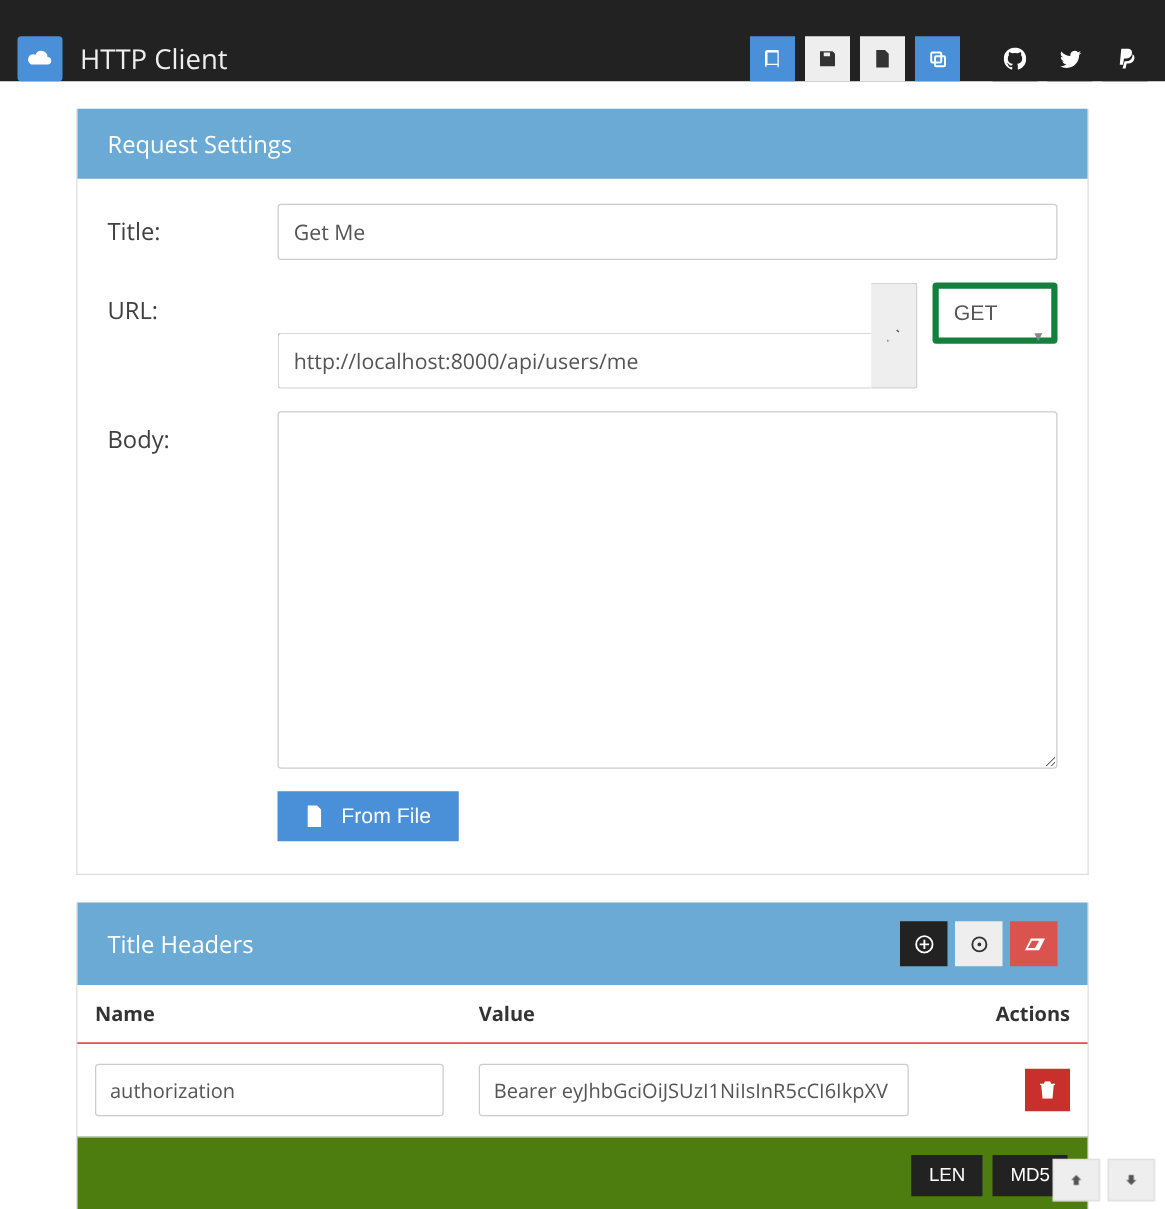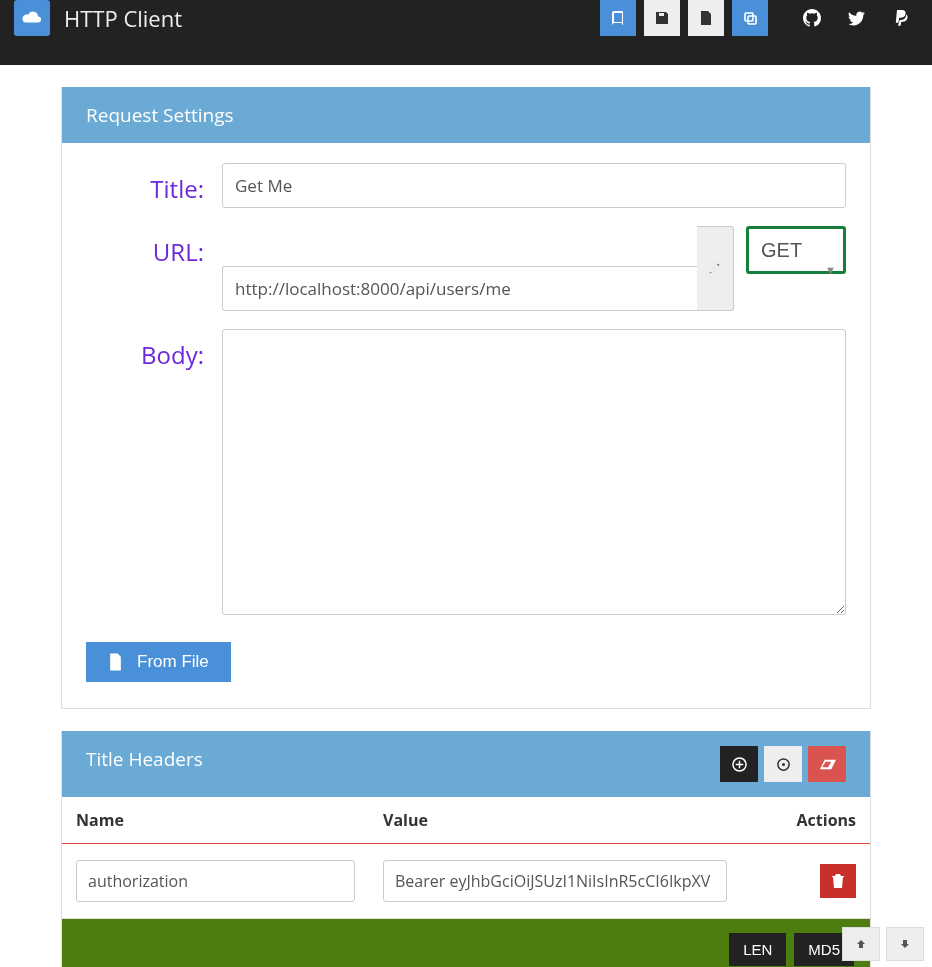--- a/index.html
+++ b/index.html
@@ -6,21 +6,21 @@
 body {
   font-family: "Open Sans", "Helvetica Neue", Arial, sans-serif;
   background: #ffffff;
   color: #333;
   font-size: 15px;
 }
 .navbar {
   background: #222222;
   height: 65px;
   display: flex;
-  align-items: flex-start;
+  align-items: flex-end;
   padding: 0 14px;
 }
 .nav-brand {
   display: flex;
   align-items: center;
   gap: 14px;
 }
 .nav-logo {
   width: 36px;
   height: 36px;
@@ -64,21 +64,21 @@
   border-top: none;
   margin-bottom: 22px;
 }
 .panel-heading {
   background: #6aaad4;
   color: #fff;
   padding: 15px 24px;
   font-size: 19px;
   font-weight: 400;
   display: flex;
-  align-items: flex-start;
+  align-items: center;
   justify-content: space-between;
 }
 .panel-heading-actions { display: flex; gap: 6px; }
 .hdr-btn {
   width: 38px; height: 36px;
   border: none;
   display: flex; align-items: center; justify-content: center;
   cursor: pointer;
   font-size: 15px;
 }
@@ -88,25 +88,25 @@
 
 .panel-body { padding: 20px 24px 26px; }
 
 .form-row {
   display: flex;
   margin-bottom: 18px;
   align-items: flex-start;
 }
 .form-label {
   width: 136px;
-  text-align: right;
+  text-align: left;
   padding-right: 18px;
   padding-top: 9px;
-  font-size: 24px;
-  color: #6d28d9;
+  font-size: 19px;
+  color: #404040;
 }
 .form-control-wrap { flex: 1; display:flex; gap:12px; }
 .form-control {
   width: 100%;
   border: 1px solid #ccc;
   border-radius: 3px;
   padding: 10px 12px;
   font-size: 17px;
   color: #555;
   font-family: inherit;
@@ -122,24 +122,24 @@
   width: 40px;
   display: flex; align-items: center; justify-content: center;
   cursor: pointer;
   font-size: 14px;
   color: #555;
   border-top-right-radius: 3px;
   border-bottom-right-radius: 3px;
 }
 .method-select {
   width: 100px;
-  border: 3px solid #15803d;
+  border: 5px solid #15803d;
   border-radius: 3px;
   padding: 10px 28px 10px 12px;
-  font-size: 20px;
+  font-size: 17px;
   color: #555;
   background: #fff;
   appearance: none;
   cursor: pointer;
   position: relative;
 }
 .select-wrap { position: relative; }
 .select-caret {
   position: absolute;
   right: 10px;
@@ -315,21 +315,21 @@
         </div>
       </div>
 
       <div class="form-row">
         <div class="form-label">Body:</div>
         <div class="form-control-wrap">
           <textarea class="form-control" style=""></textarea>
         </div>
       </div>
 
-      <div class="form-row" style="margin-bottom:0;flex-direction:column;">
+      <div class="form-row" style="margin-bottom:0;">
         <div class="form-label"></div>
         <div class="form-control-wrap">
           <button class="btn blue">
             <svg width="15" height="18" viewBox="0 0 14 16">
                 <path fill="#fff" d="M2 0h7l3 3v13H2V0zm2 6h6v1H4V6zm0 2h6v1H4V8zm0 2h6v1H4v-1z"></path>
               </svg>
             <span>From File</span>
           </button>
         </div>
       </div>

